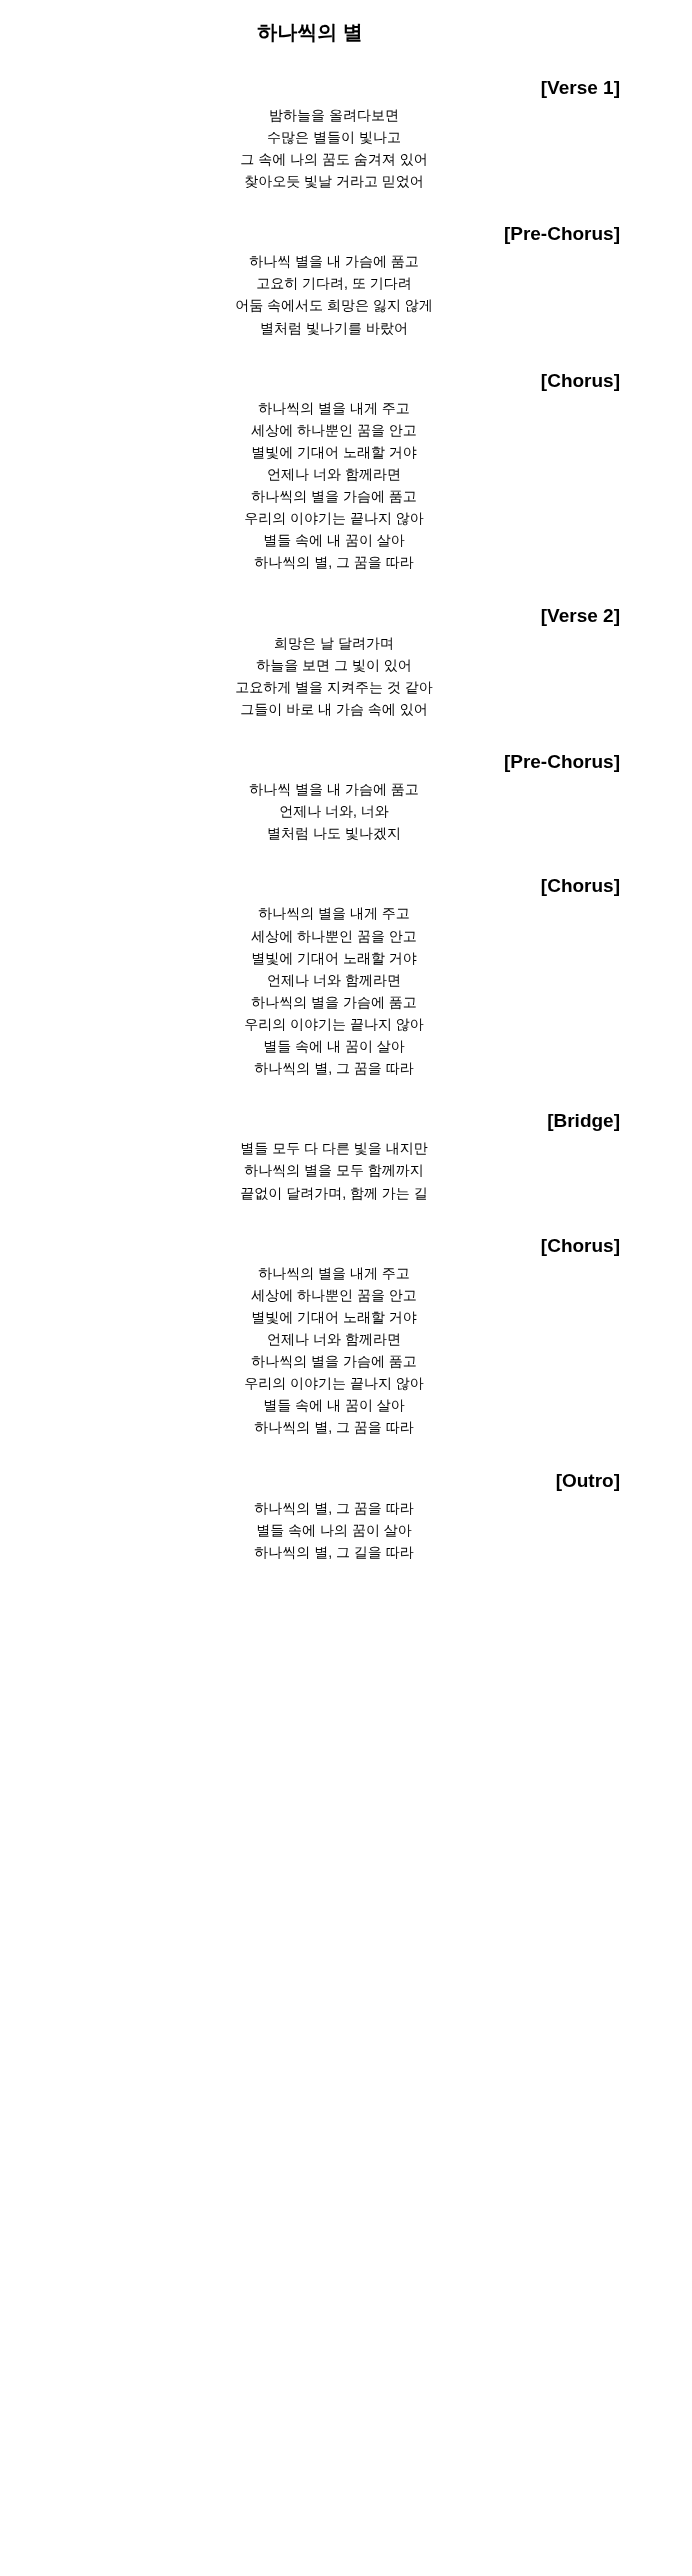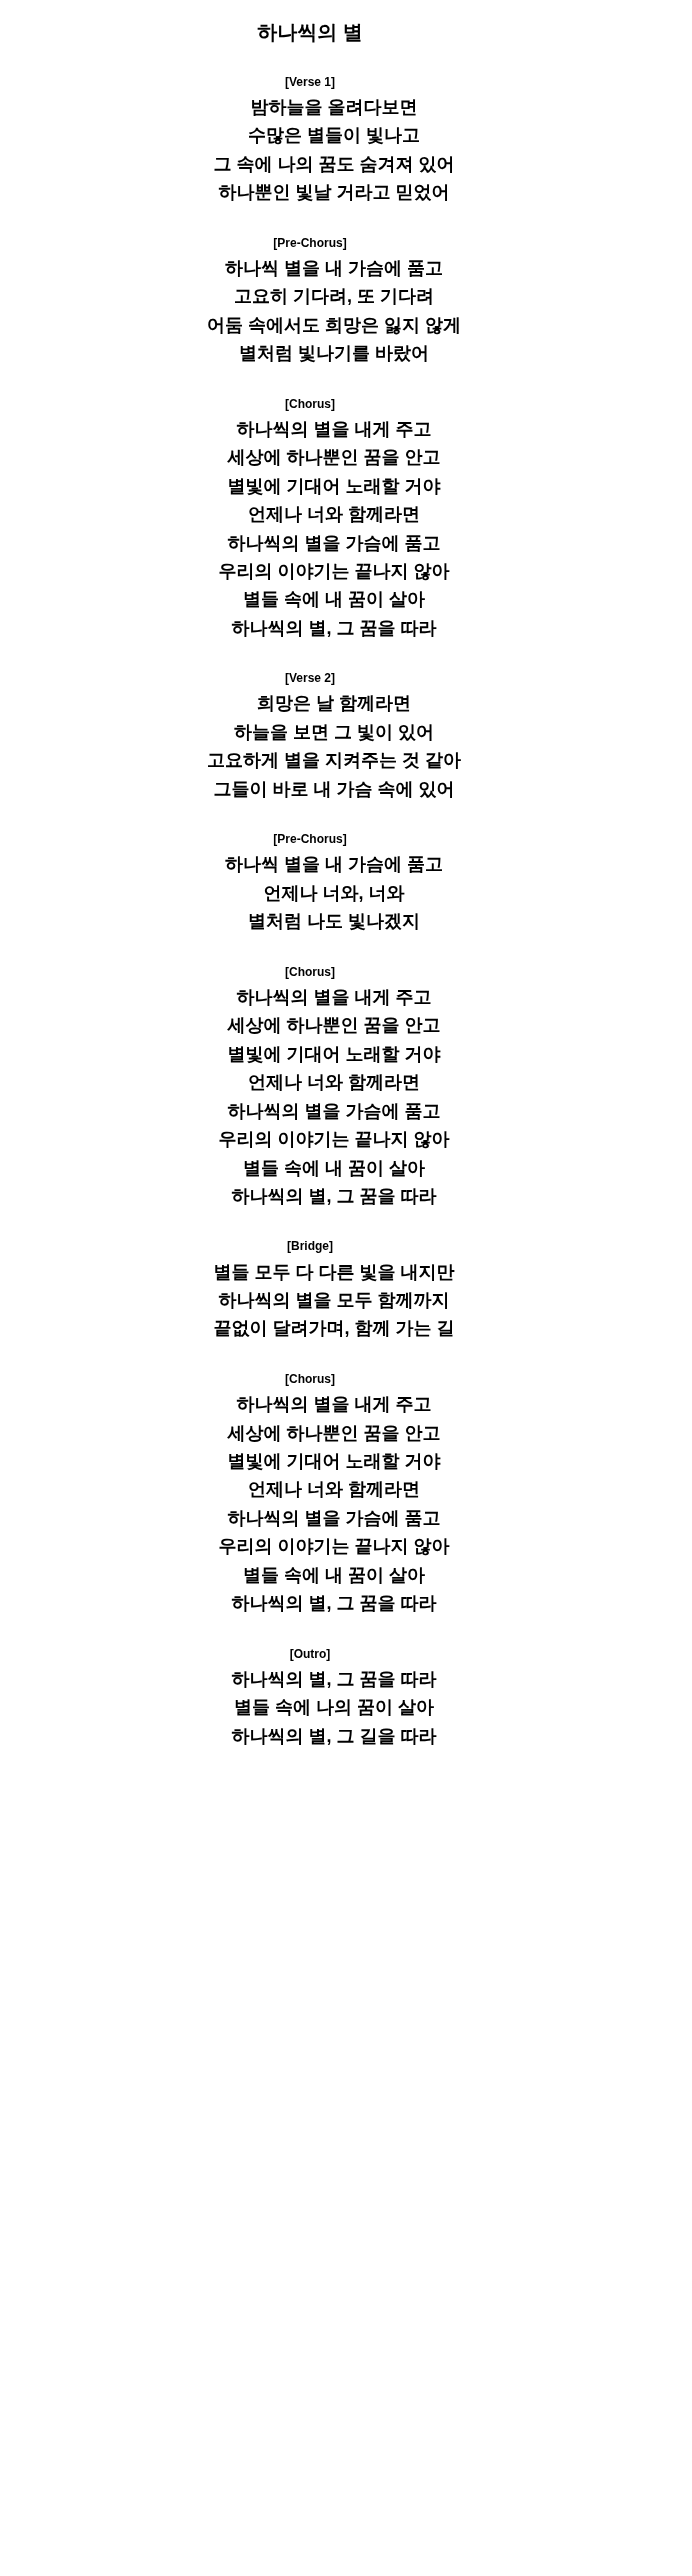--- a/index.html
+++ b/index.html
@@ -32,29 +32,30 @@
     display: block;
   }
   .section {
     margin: 0 0 27px 0;
     text-align: center;
   }
   .section:last-child {
     margin-bottom: 0;
   }
   .section-header {
-    font-size: 12px;
+    font-size: 19px;
     font-weight: bold;
     line-height: 1.55;
     margin: 0 0 1.6px 0;
     color: #000000;
+    text-align: right;
   }
   .section-lines {
-    font-size: 18px;
-    font-weight: bold;
+    font-size: 14px;
+    font-weight: normal;
     line-height: 1.58;
     color: #000000;
     margin-left: 48px;
   }
   .line {
     display: block;
     white-space: pre-wrap;
   }
 </style>
 </head>
@@ -62,21 +63,21 @@
 
 <div class="page">
   <h1 class="song-title">하나씩의 별</h1>
   <div class="lyrics">
       <div class="section">
         <div class="section-header">[Verse 1]</div>
         <div class="section-lines">
           <span class="line">밤하늘을 올려다보면</span>
           <span class="line">수많은 별들이 빛나고</span>
           <span class="line">그 속에 나의 꿈도 숨겨져 있어</span>
-          <span class="line">하나뿐인 빛날 거라고 믿었어</span>
+          <span class="line">찾아오듯 빛날 거라고 믿었어</span>
         </div>
       </div>
       <div class="section">
         <div class="section-header">[Pre-Chorus]</div>
         <div class="section-lines">
           <span class="line">하나씩 별을 내 가슴에 품고</span>
           <span class="line">고요히 기다려, 또 기다려</span>
           <span class="line">어둠 속에서도 희망은 잃지 않게</span>
           <span class="line">별처럼 빛나기를 바랐어</span>
         </div>
@@ -90,21 +91,21 @@
           <span class="line">언제나 너와 함께라면</span>
           <span class="line">하나씩의 별을 가슴에 품고</span>
           <span class="line">우리의 이야기는 끝나지 않아</span>
           <span class="line">별들 속에 내 꿈이 살아</span>
           <span class="line">하나씩의 별, 그 꿈을 따라</span>
         </div>
       </div>
       <div class="section">
         <div class="section-header">[Verse 2]</div>
         <div class="section-lines">
-          <span class="line">희망은 날 함께라면</span>
+          <span class="line">희망은 날 달려가며</span>
           <span class="line">하늘을 보면 그 빛이 있어</span>
           <span class="line">고요하게 별을 지켜주는 것 같아</span>
           <span class="line">그들이 바로 내 가슴 속에 있어</span>
         </div>
       </div>
       <div class="section">
         <div class="section-header">[Pre-Chorus]</div>
         <div class="section-lines">
           <span class="line">하나씩 별을 내 가슴에 품고</span>
           <span class="line">언제나 너와, 너와</span>

